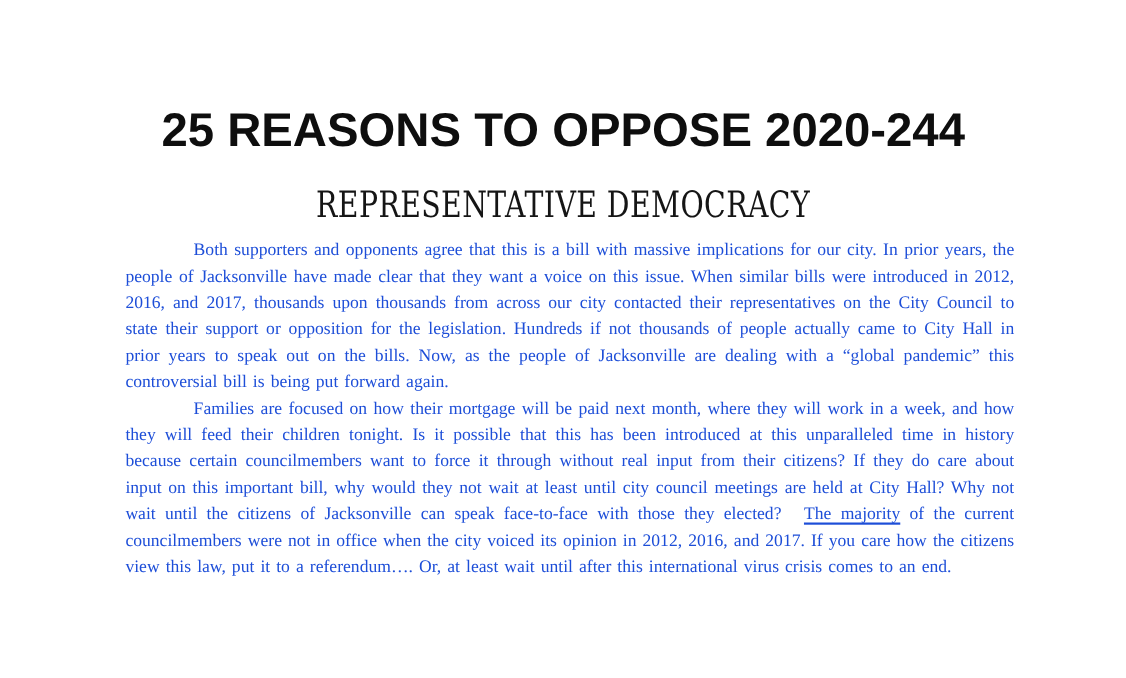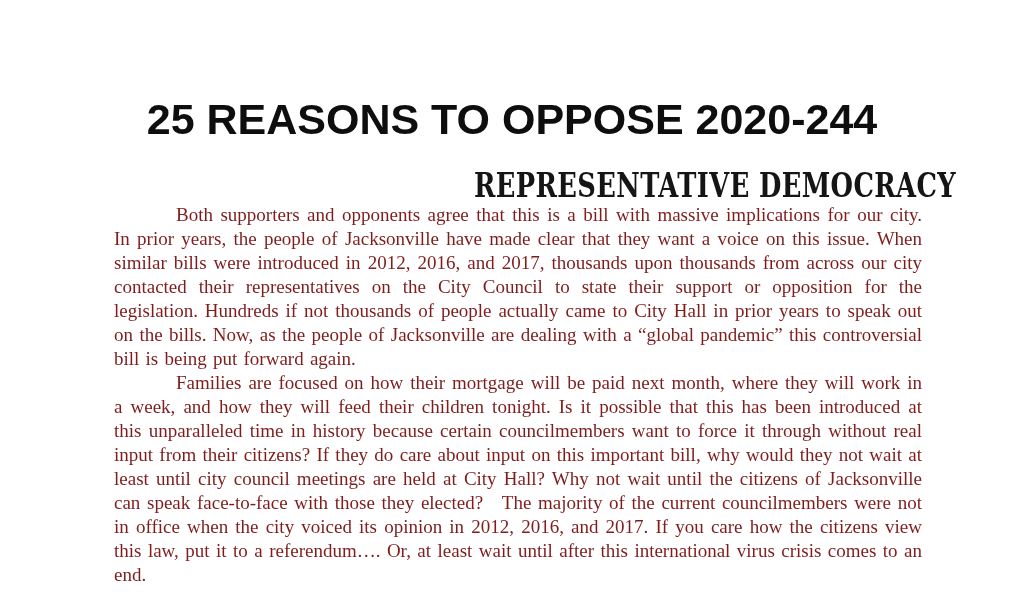--- a/index.html
+++ b/index.html
@@ -26,26 +26,26 @@
     text-align: center;
     font-family: "Liberation Sans", sans-serif;
     font-weight: 800;
     font-size: 43px;
     line-height: 1.0;
     letter-spacing: 0px;
     color: #0e0e0e;
     white-space: nowrap;
   }
   .section-heading {
-    margin: 0;
+    margin: 12px;
     margin-top: 28px;
-    text-align: right;
+    text-align: center;
     font-size: 33px;
     line-height: 1.0;
-    font-weight: 700;
+    font-weight: 400;
     color: #151515;
   }
   .section-heading .squeeze {
     display: inline-block;
     font-family: "DejaVu Serif", "Liberation Serif", serif;
     transform: scaleX(0.78);
     transform-origin: center;
     letter-spacing: 0.5px;
     white-space: nowrap;
   }
@@ -69,28 +69,29 @@
     padding: 0 2px 0 4px;
   }
   .item-title {
     font-weight: 700;
     text-decoration: underline;
     text-decoration-thickness: 2px;
     text-underline-offset: 3px;
   }
   .body-para {
     margin: 0;
-    font-size: 19px;
+    font-size: 16px;
     line-height: 24px;
     text-align: justify;
     text-indent: 62px;
-    color: #7f1d1d;
+    color: #1d4ed8;
     word-spacing: 1.5px;
   }
   .seg-underline {
+    text-decoration: underline;
     text-decoration-thickness: 1.5px;
     text-underline-offset: 2.5px;
     margin-left: 12px;
   }
 </style>
 </head>
 <body>
 
 <div class="page">
 

